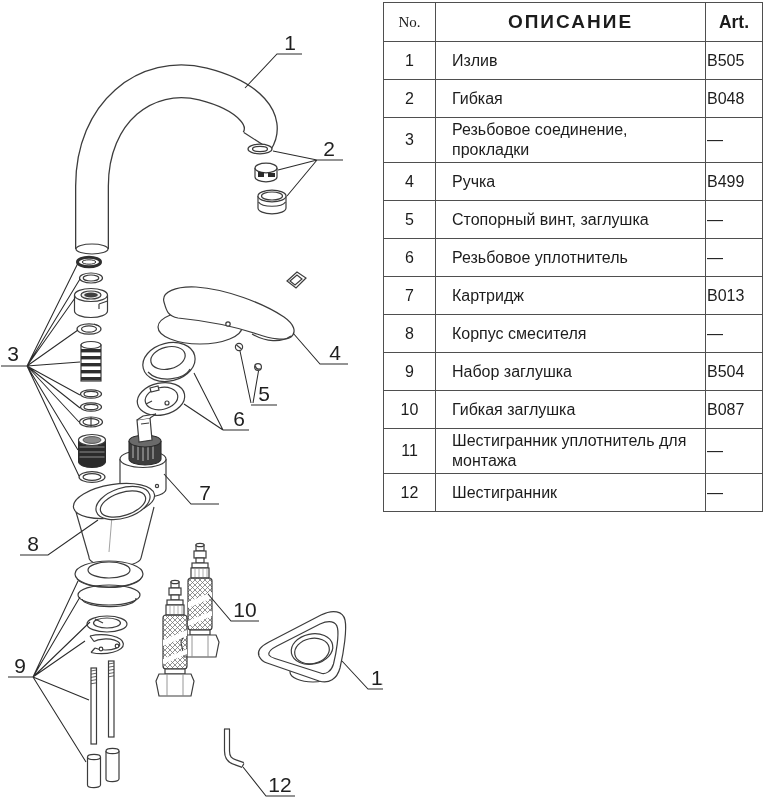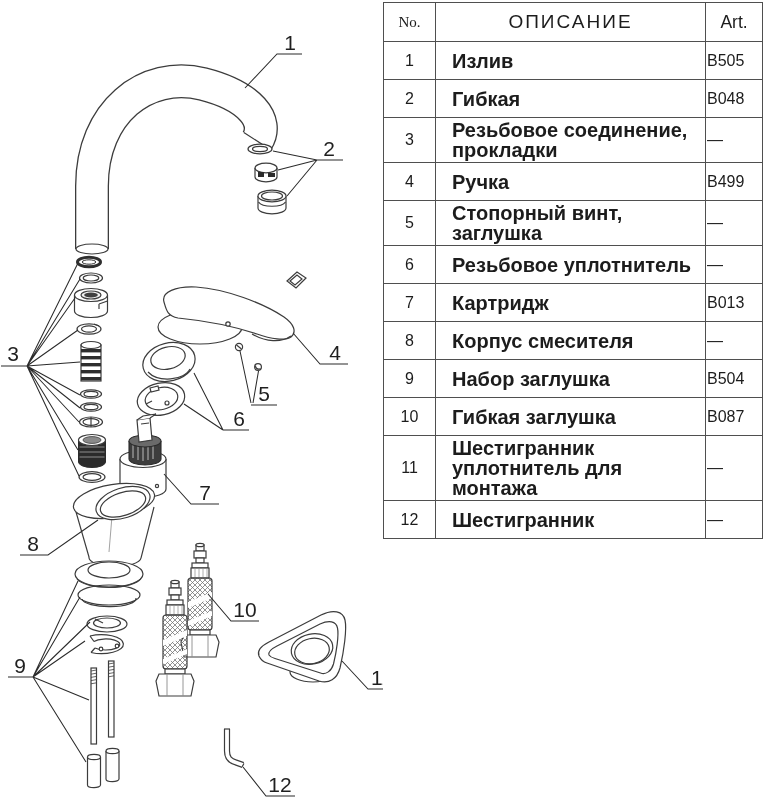--- a/index.html
+++ b/index.html
@@ -11,24 +11,24 @@
   .ln{stroke:#3c3c3c;stroke-width:1.2;fill:none;}
   .lnw{stroke:#3c3c3c;stroke-width:1.2;fill:#ffffff;}
 
   table.parts-table{position:absolute;left:383px;top:2px;width:379px;border-collapse:collapse;
       table-layout:fixed;color:#1c1c1c;}
   .parts-table th,.parts-table td{border:1px solid #4f4f4f;overflow:hidden;}
   .parts-table thead tr{height:39px;}
   .parts-table tbody tr{height:38px;}
   .parts-table tbody tr.tall{height:45px;}
   th.col-no{font-family:"Liberation Serif",serif;font-size:15px;font-weight:400;text-align:center;}
-  th.col-desc{font-size:19px;font-weight:400;letter-spacing:2px;text-align:center;}
-  th.col-art{font-size:17.5px;font-weight:400;text-align:center;}
+  th.col-desc{font-size:19px;font-weight:700;letter-spacing:2px;text-align:center;}
+  th.col-art{font-size:17.5px;font-weight:700;text-align:center;}
   td.col-no{text-align:center;font-size:16px;}
-  td.col-desc{padding:2px 8px 2px 16px;font-size:20px;line-height:20px;font-weight:bold;}
+  td.col-desc{padding:2px 8px 2px 16px;font-size:16px;line-height:20px;}
   td.col-art{font-size:16px;}
 </style>
 </head>
 <body>
 
 <div id="screen">
 
 <svg id="diagram" width="383" height="800" viewBox="0 0 383 800" xmlns="http://www.w3.org/2000/svg">
   <defs>
     <pattern id="braid" width="5" height="5" patternUnits="userSpaceOnUse">

